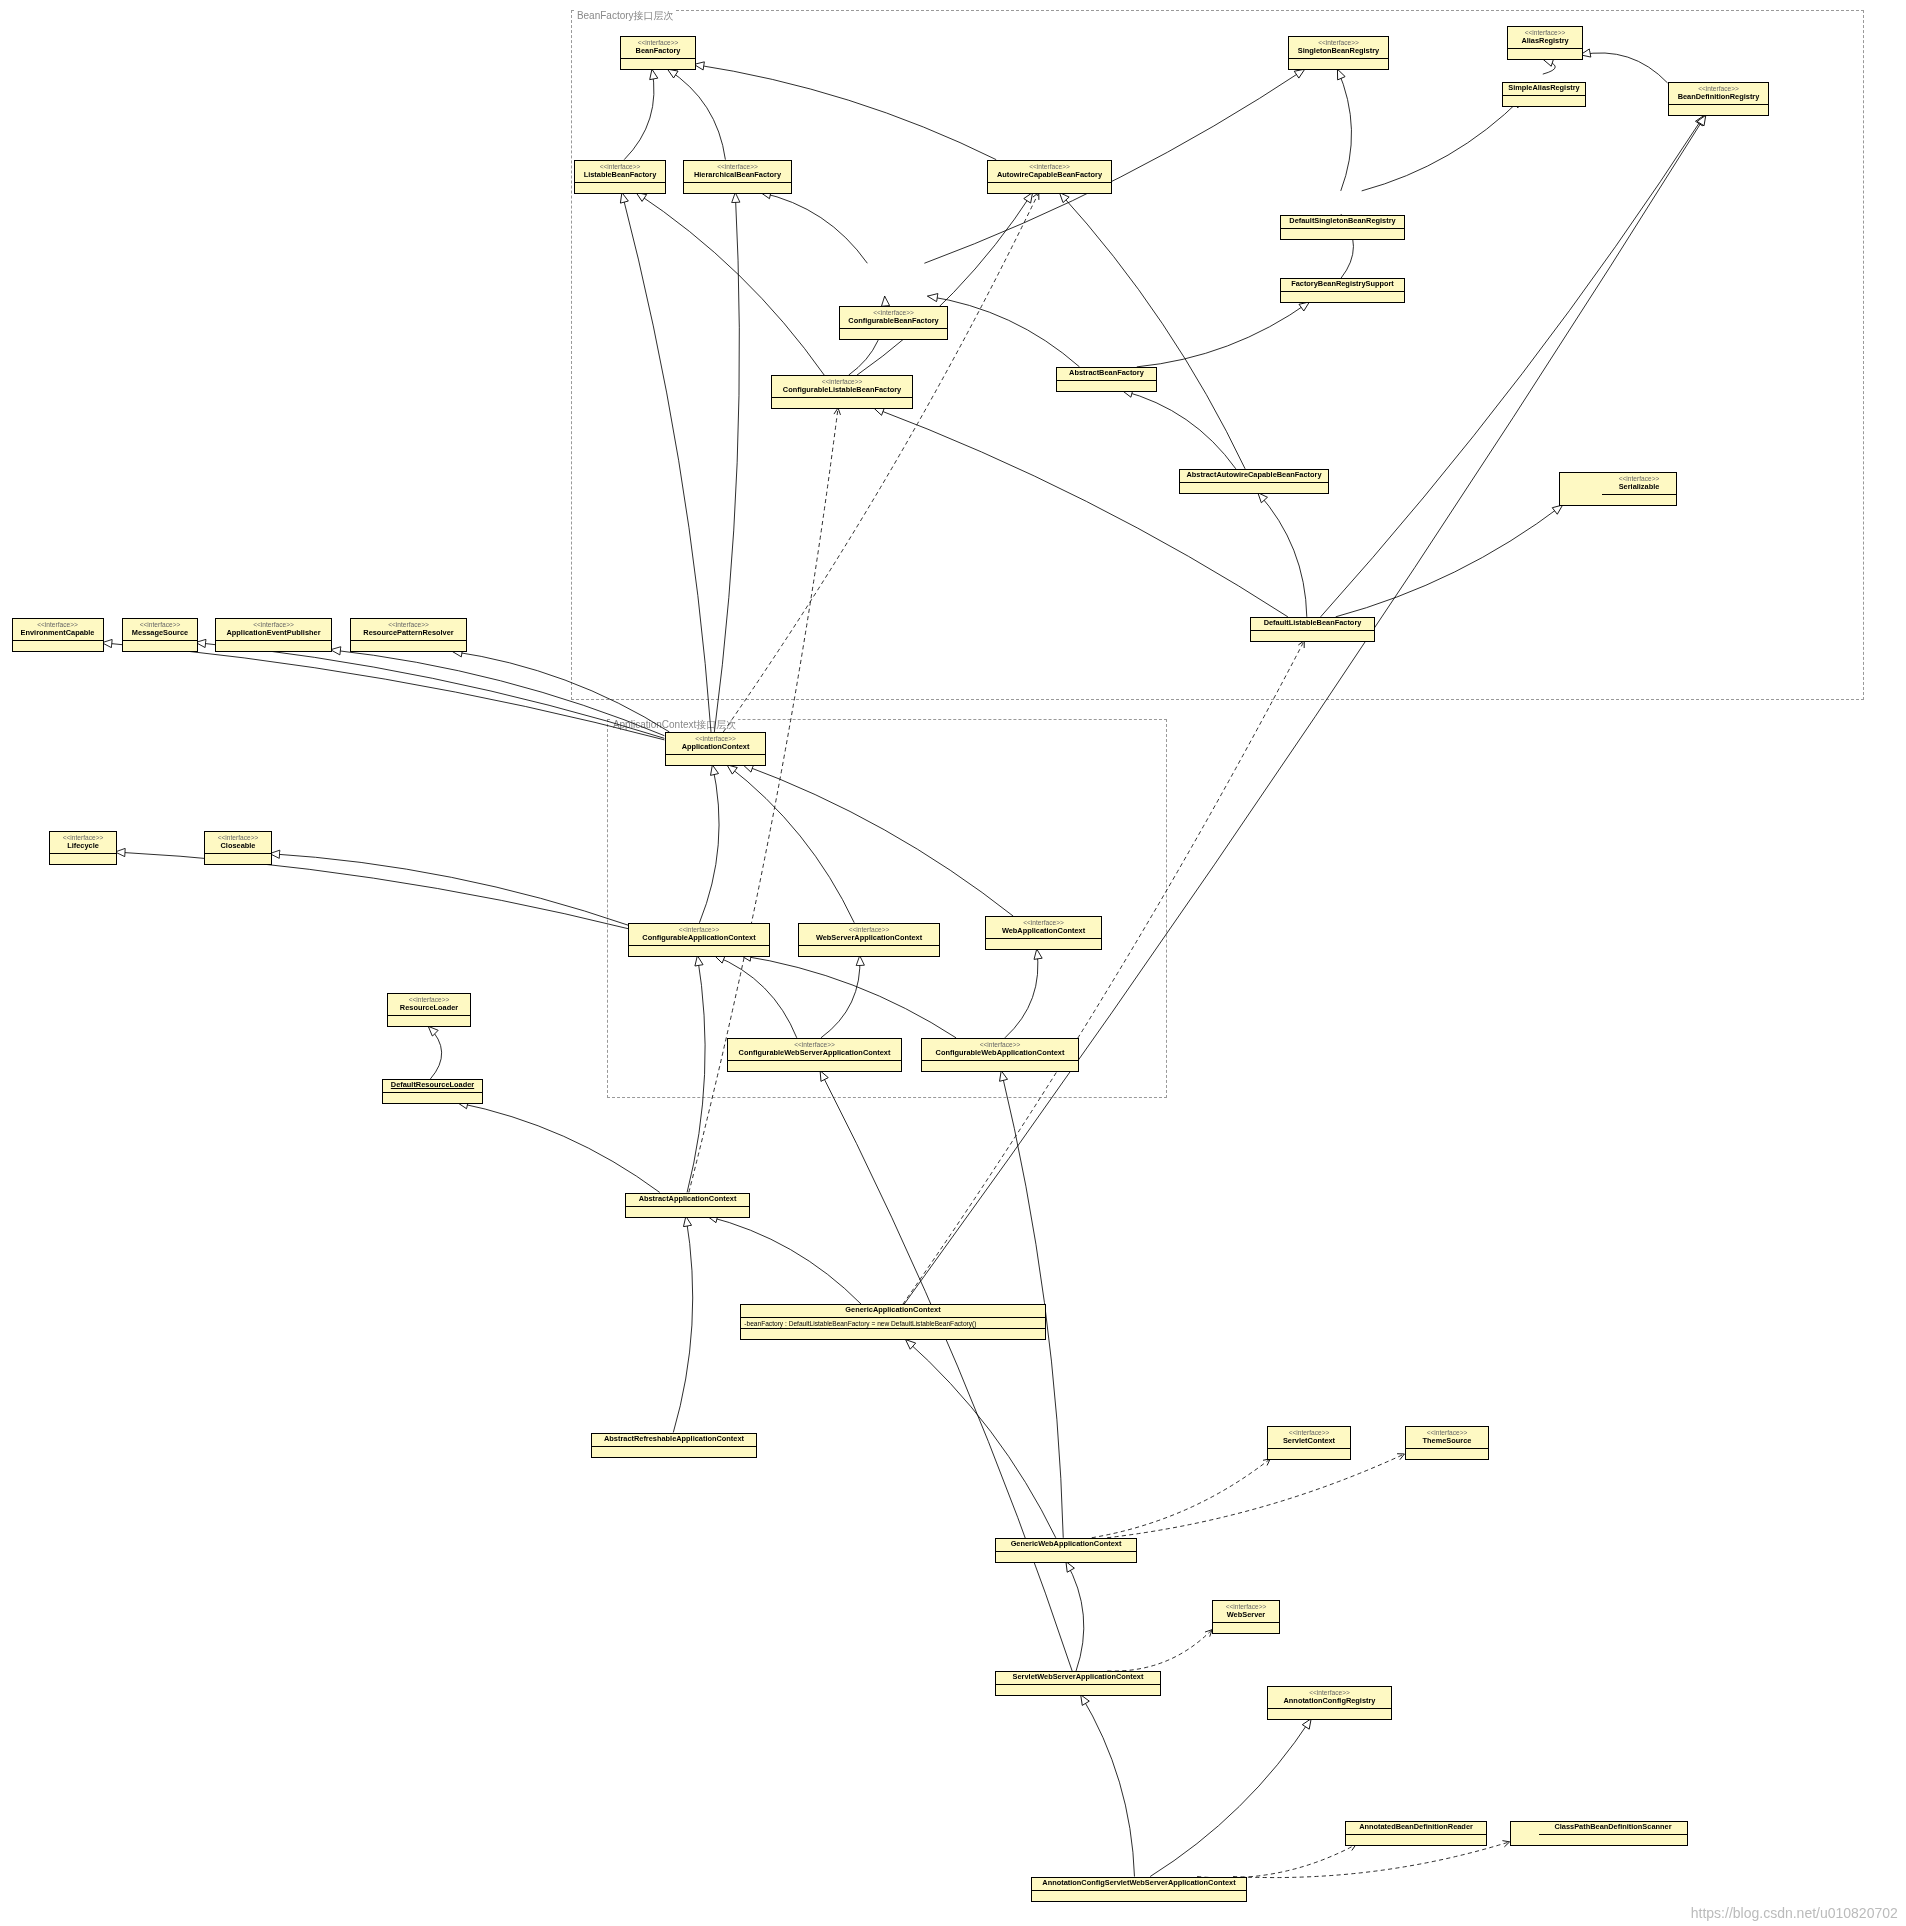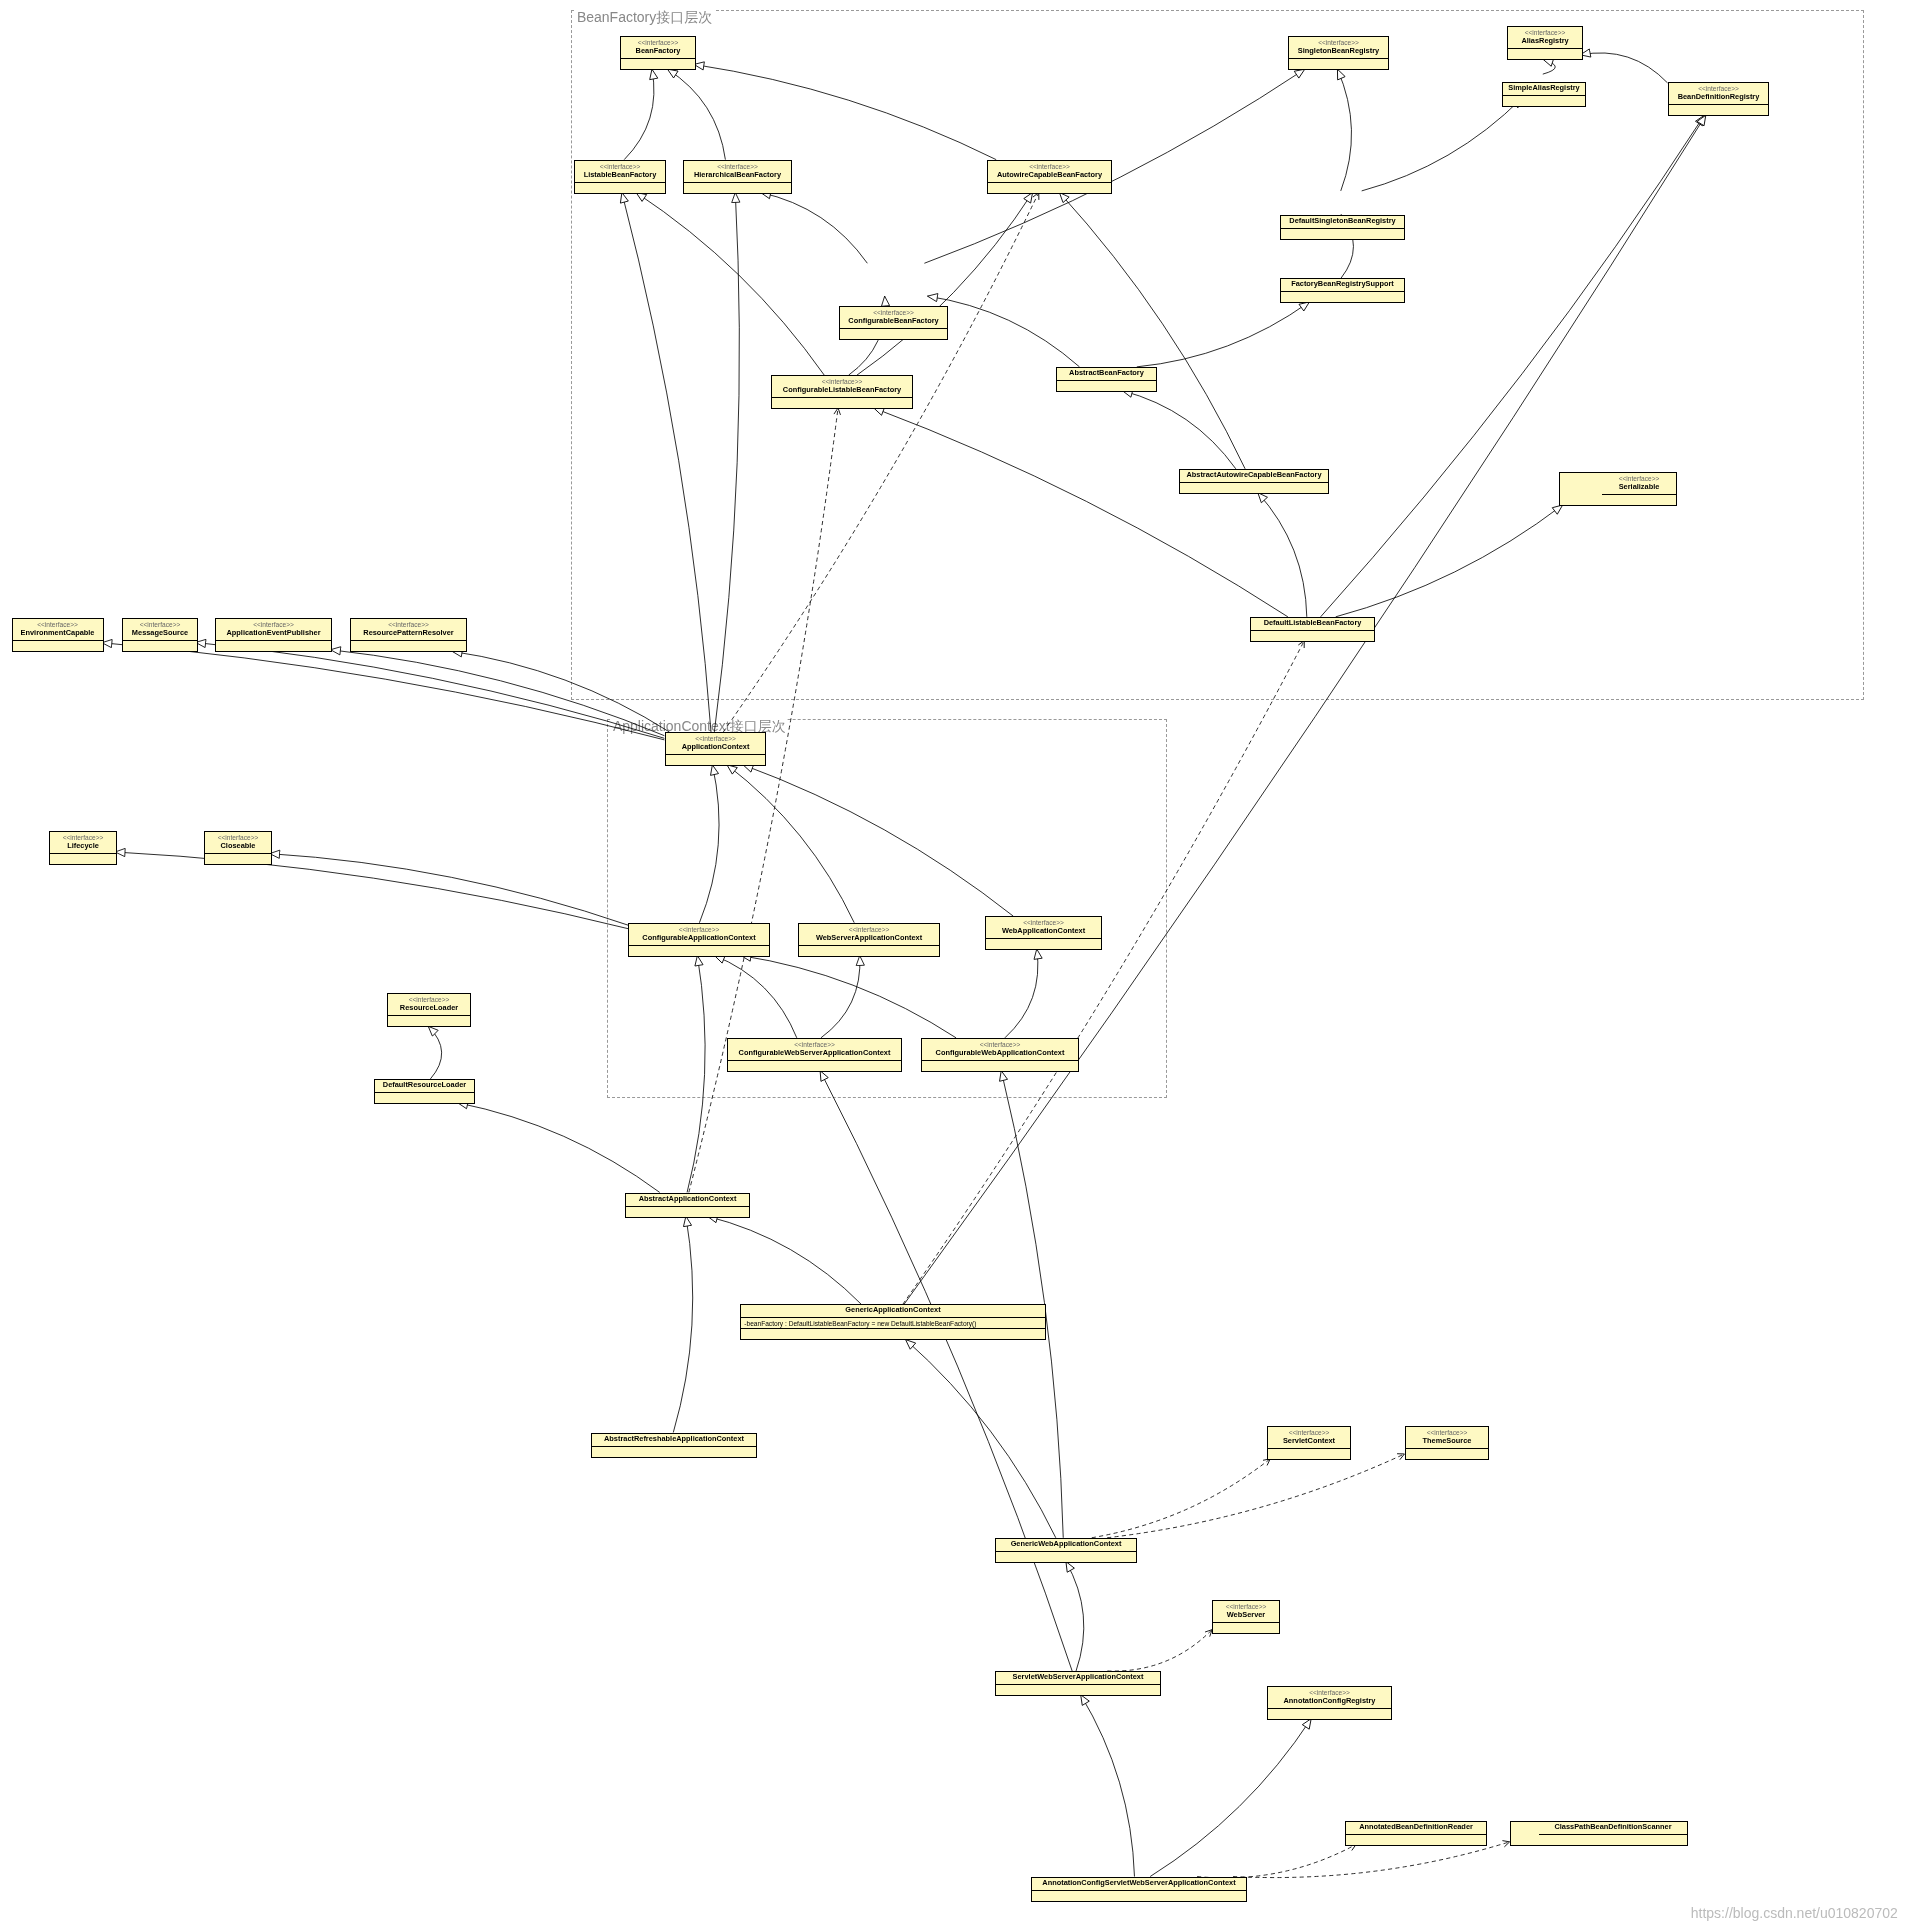--- a/index.html
+++ b/index.html
@@ -13,21 +13,21 @@
     position: relative;
   }
   .frame {
     position: absolute;
     border: 0.8px dashed #999;
   }
   .frame-label {
     position: absolute;
     top: -1.6px;
     left: 3.3px;
-    font-size: 14px;
+    font-size: 10px;
     color: #888;
     background: #fff;
     padding: 0 1.6px;
   }
   .node {
     position: absolute;
     border: 0.8px solid #000;
     background: #fef9c3;
   }
   .node .stereo {
@@ -279,21 +279,21 @@
     <div class="node" style="left: 727px; top: 1038px; width: 173px;">
       <span class="stereo">&lt;&lt;interface&gt;&gt;</span>
       <span class="name">ConfigurableWebServerApplicationContext</span>
       <div class="sec"></div>
     </div>
     <div class="node" style="left: 921px; top: 1038px; width: 156px;">
       <span class="stereo">&lt;&lt;interface&gt;&gt;</span>
       <span class="name">ConfigurableWebApplicationContext</span>
       <div class="sec"></div>
     </div>
-    <div class="node" style="left: 374px; top: 1079px; width: 99px;">
+    <div class="node" style="left: 382px; top: 1079px; width: 99px; text-decoration: underline;">
       <span class="name">DefaultResourceLoader</span>
       <div class="sec"></div>
     </div>
     <div class="node" style="left: 625px; top: 1193px; width: 123px;">
       <span class="name">AbstractApplicationContext</span>
       <div class="sec"></div>
     </div>
     <div class="node" style="left: 740px; top: 1304px; width: 304px;">
       <span class="name">GenericApplicationContext</span>
       <div class="sec">-beanFactory : DefaultListableBeanFactory = new DefaultListableBeanFactory()</div>

